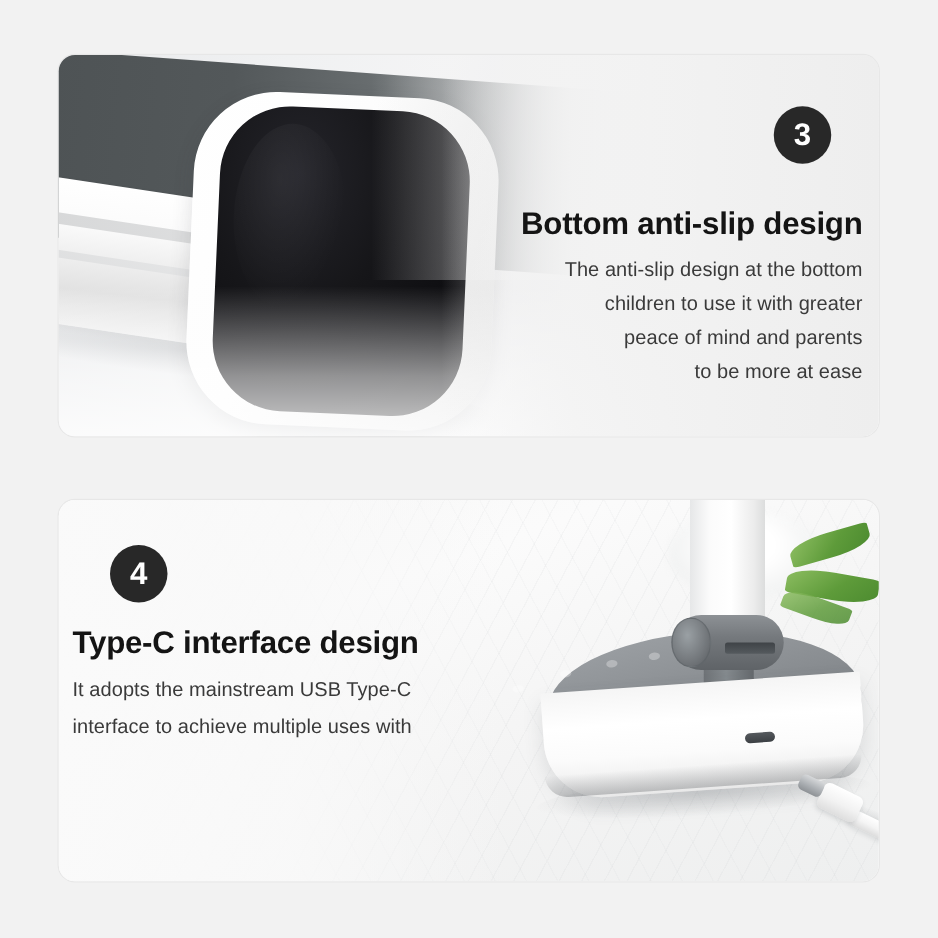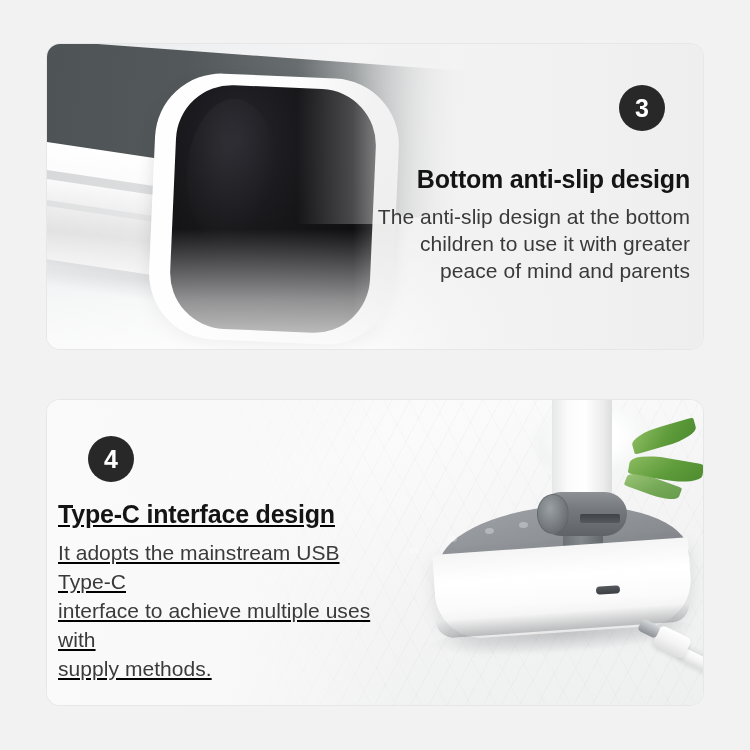--- a/index.html
+++ b/index.html
@@ -425,34 +425,33 @@
     right: 13px;
     top: 121px;
     width: 318px;
     text-align: right;
   }
   #text-4 {
     left: 11px;
     top: 100px;
     width: 330px;
     text-align: left;
-    text-decoration: underline;
   }
   .feature-title {
     margin: 0 0 10px 0;
     font-size: 25px;
     font-weight: bold;
     color: #141414;
     line-height: 1.12;
     letter-spacing: -0.2px;
     white-space: nowrap;
   }
   .feature-body {
     margin: 0;
-    font-size: 21px;
+    font-size: 16px;
     color: #3a3a3a;
     line-height: 27px;
     letter-spacing: 0.05px;
   }
   #text-4 .feature-body { line-height: 29px; }
   .feature-body span { display: block; }
 </style>
 </head>
 <body>
 
@@ -477,20 +476,21 @@
     </div>
 
     <div class="badge" id="badge-3">3</div>
 
     <div class="text-block" id="text-3">
       <h2 class="feature-title">Bottom anti-slip design</h2>
       <p class="feature-body">
         <span>The anti-slip design at the bottom</span>
         <span>children to use it with greater</span>
         <span>peace of mind and parents</span>
+        <span>to be more at ease</span>
       </p>
     </div>
   </div>
 
   <div class="card" id="card-4">
 
     <div class="photo">
       <div class="c4-surface"></div>
       <div class="c4-texture"></div>
       <div class="c4-pot"></div>
@@ -518,18 +518,17 @@
       <div class="c4-textwash"></div>
     </div>
 
     <div class="badge" id="badge-4">4</div>
 
     <div class="text-block" id="text-4">
       <h2 class="feature-title">Type-C interface design</h2>
       <p class="feature-body">
         <span>It adopts the mainstream USB Type-C</span>
         <span>interface to achieve multiple uses with</span>
-        <span>supply methods.</span>
       </p>
     </div>
   </div>
 
 </div>
 
 </body></html>

